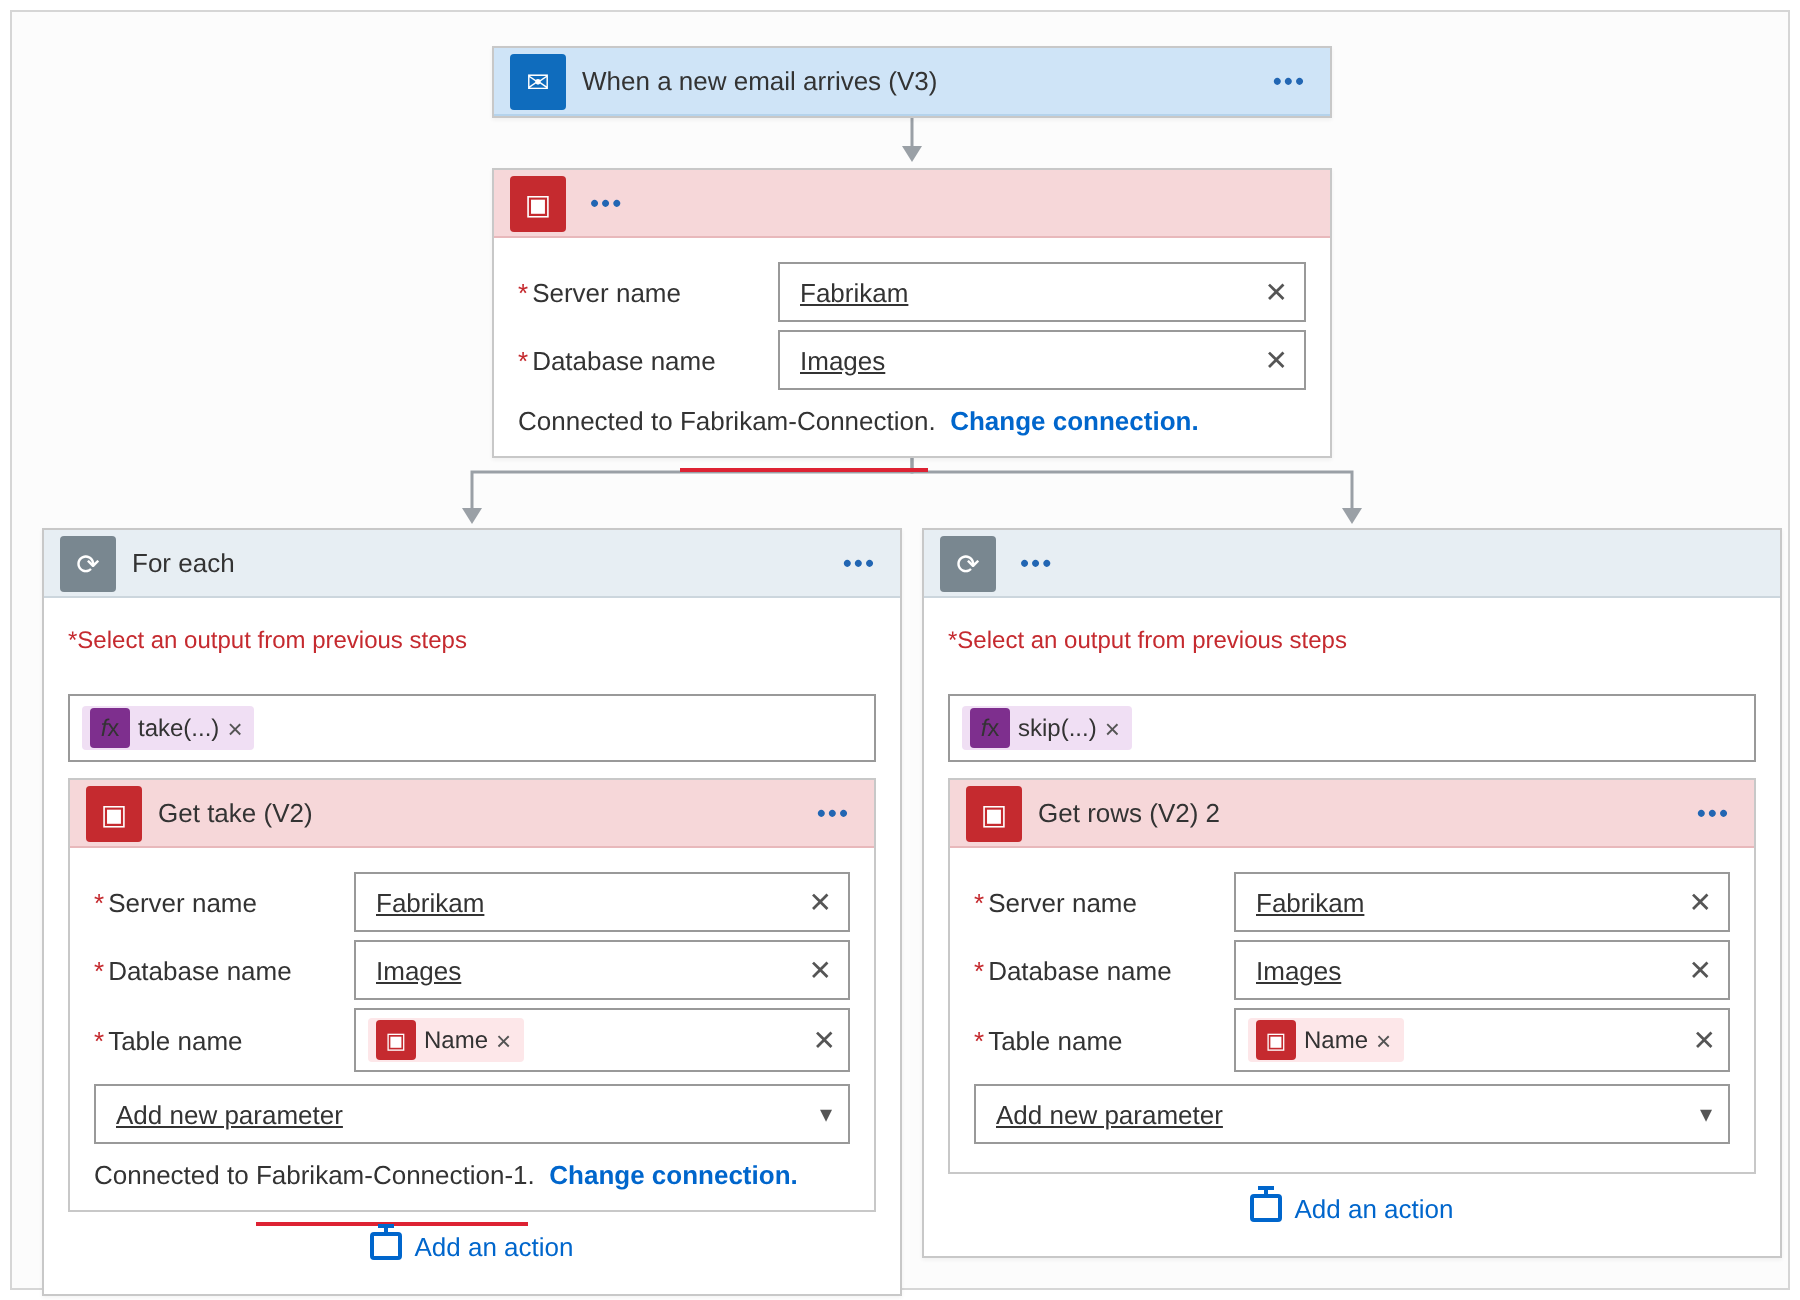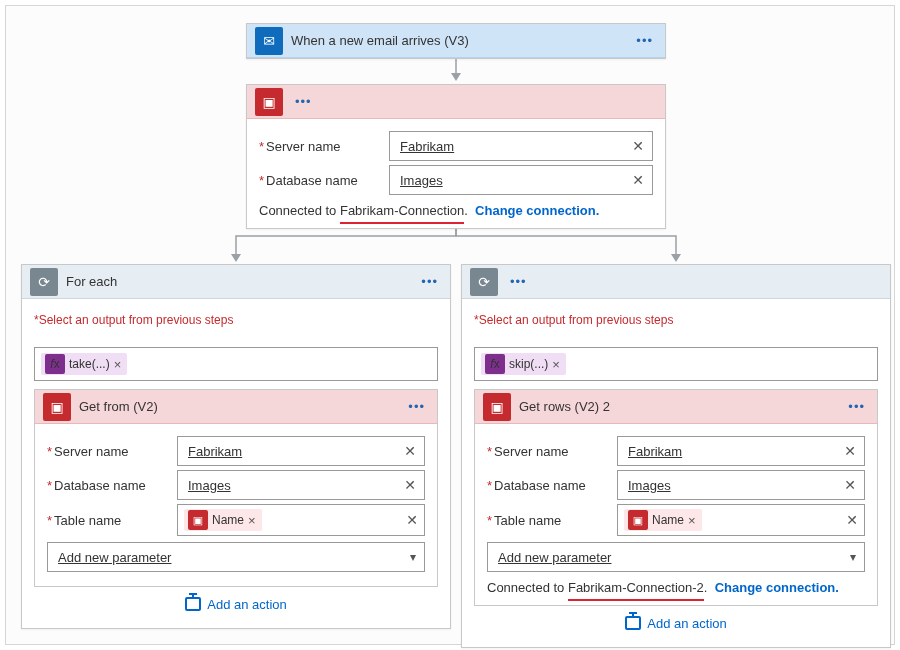--- a/index.html
+++ b/index.html
@@ -34,21 +34,21 @@
   .token .ico.sql { background:#c52a2f; color:#fff; font-size:11px;}
   .token .txt { font-size:12px;}
   .token .x { margin-left:4px; color:#555; cursor:pointer;}
 
   .sel-label { color:#c52a2f; font-size:12px; margin:6px 0 20px 0; }
   .full-field { height:34px; border:1px solid #999; display:flex; align-items:center; padding:0 6px; gap:6px;}
   .chev { color:#555; font-size:12px; }
   .hint { color:#888; }
 
   .conn-line { margin-top:8px; font-size:13px; }
-  .underline-red { border-bottom:2px solid #d23; padding-bottom:4px;}
+  .underline-red { border-bottom:2px solid #d23; padding-bottom:16px;}
   .link { color:#06c; cursor:pointer;font-weight:bold; }
 
   .add-action { text-align:center; color:#06c; padding:10px 0 6px 0; cursor:pointer; display:flex; align-items:flex-start; justify-content:center; gap:6px;}
   .add-ico { width:16px; height:14px; border:2px solid #06c; border-radius:2px; position:relative; display:inline-block;}
   .add-ico::before { content:""; position:absolute; left:5px; top:-6px; width:2px; height:6px; background:#06c;}
   .add-ico::after  { content:""; position:absolute; left:2px; top:-6px; width:8px; height:2px; background:#06c;}
 
   svg.connector { position:absolute; overflow:visible; pointer-events:none;}
   .inner-card { border:1px solid #c8c8c8; margin-top:8px;}
 </style>
@@ -115,21 +115,21 @@
         <div class="token purple">
           <div class="ico ico-fx"><i>f</i>x</div>
           <span class="txt">take(...)</span>
           <span class="x">×</span>
         </div>
       </div>
 
       <div class="inner-card">
         <div class="hdr red-hdr">
           <div class="ico ico-sql">▣</div>
-          <div class="title">Get from (V2)</div>
+          <div class="title">Get take (V2)</div>
           <div class="menu">•••</div>
         </div>
         <div class="body">
           <div class="row">
             <div class="label req">Server name</div>
             <div class="field">
               <span class="val">Fabrikam</span>
               <span class="clear">✕</span>
             </div>
           </div>
@@ -152,20 +152,24 @@
               </div>
               <span class="clear">✕</span>
             </div>
           </div>
           <div class="row" style="margin-top:6px;">
             <div class="field" style="width:100%;">
               <span class="val hint">Add new parameter</span>
               <span class="chev">▾</span>
             </div>
           </div>
+          <div class="conn-line">
+            <span>Connected to </span><span class="underline-red">Fabrikam-Connection-1</span>.&nbsp;
+            <span class="link">Change connection.</span>
+          </div>
         </div>
       </div>
 
       <div class="add-action">
         <span class="add-ico"></span>
         <span>Add an action</span>
       </div>
     </div>
   </div>
 
@@ -217,24 +221,20 @@
               </div>
               <span class="clear">✕</span>
             </div>
           </div>
           <div class="row" style="margin-top:6px;">
             <div class="field" style="width:100%;">
               <span class="val hint">Add new parameter</span>
               <span class="chev">▾</span>
             </div>
           </div>
-          <div class="conn-line">
-            <span>Connected to </span><span class="underline-red">Fabrikam-Connection-2</span>.&nbsp;
-            <span class="link">Change connection.</span>
-          </div>
         </div>
       </div>
 
       <div class="add-action">
         <span class="add-ico"></span>
         <span>Add an action</span>
       </div>
     </div>
   </div>
 

